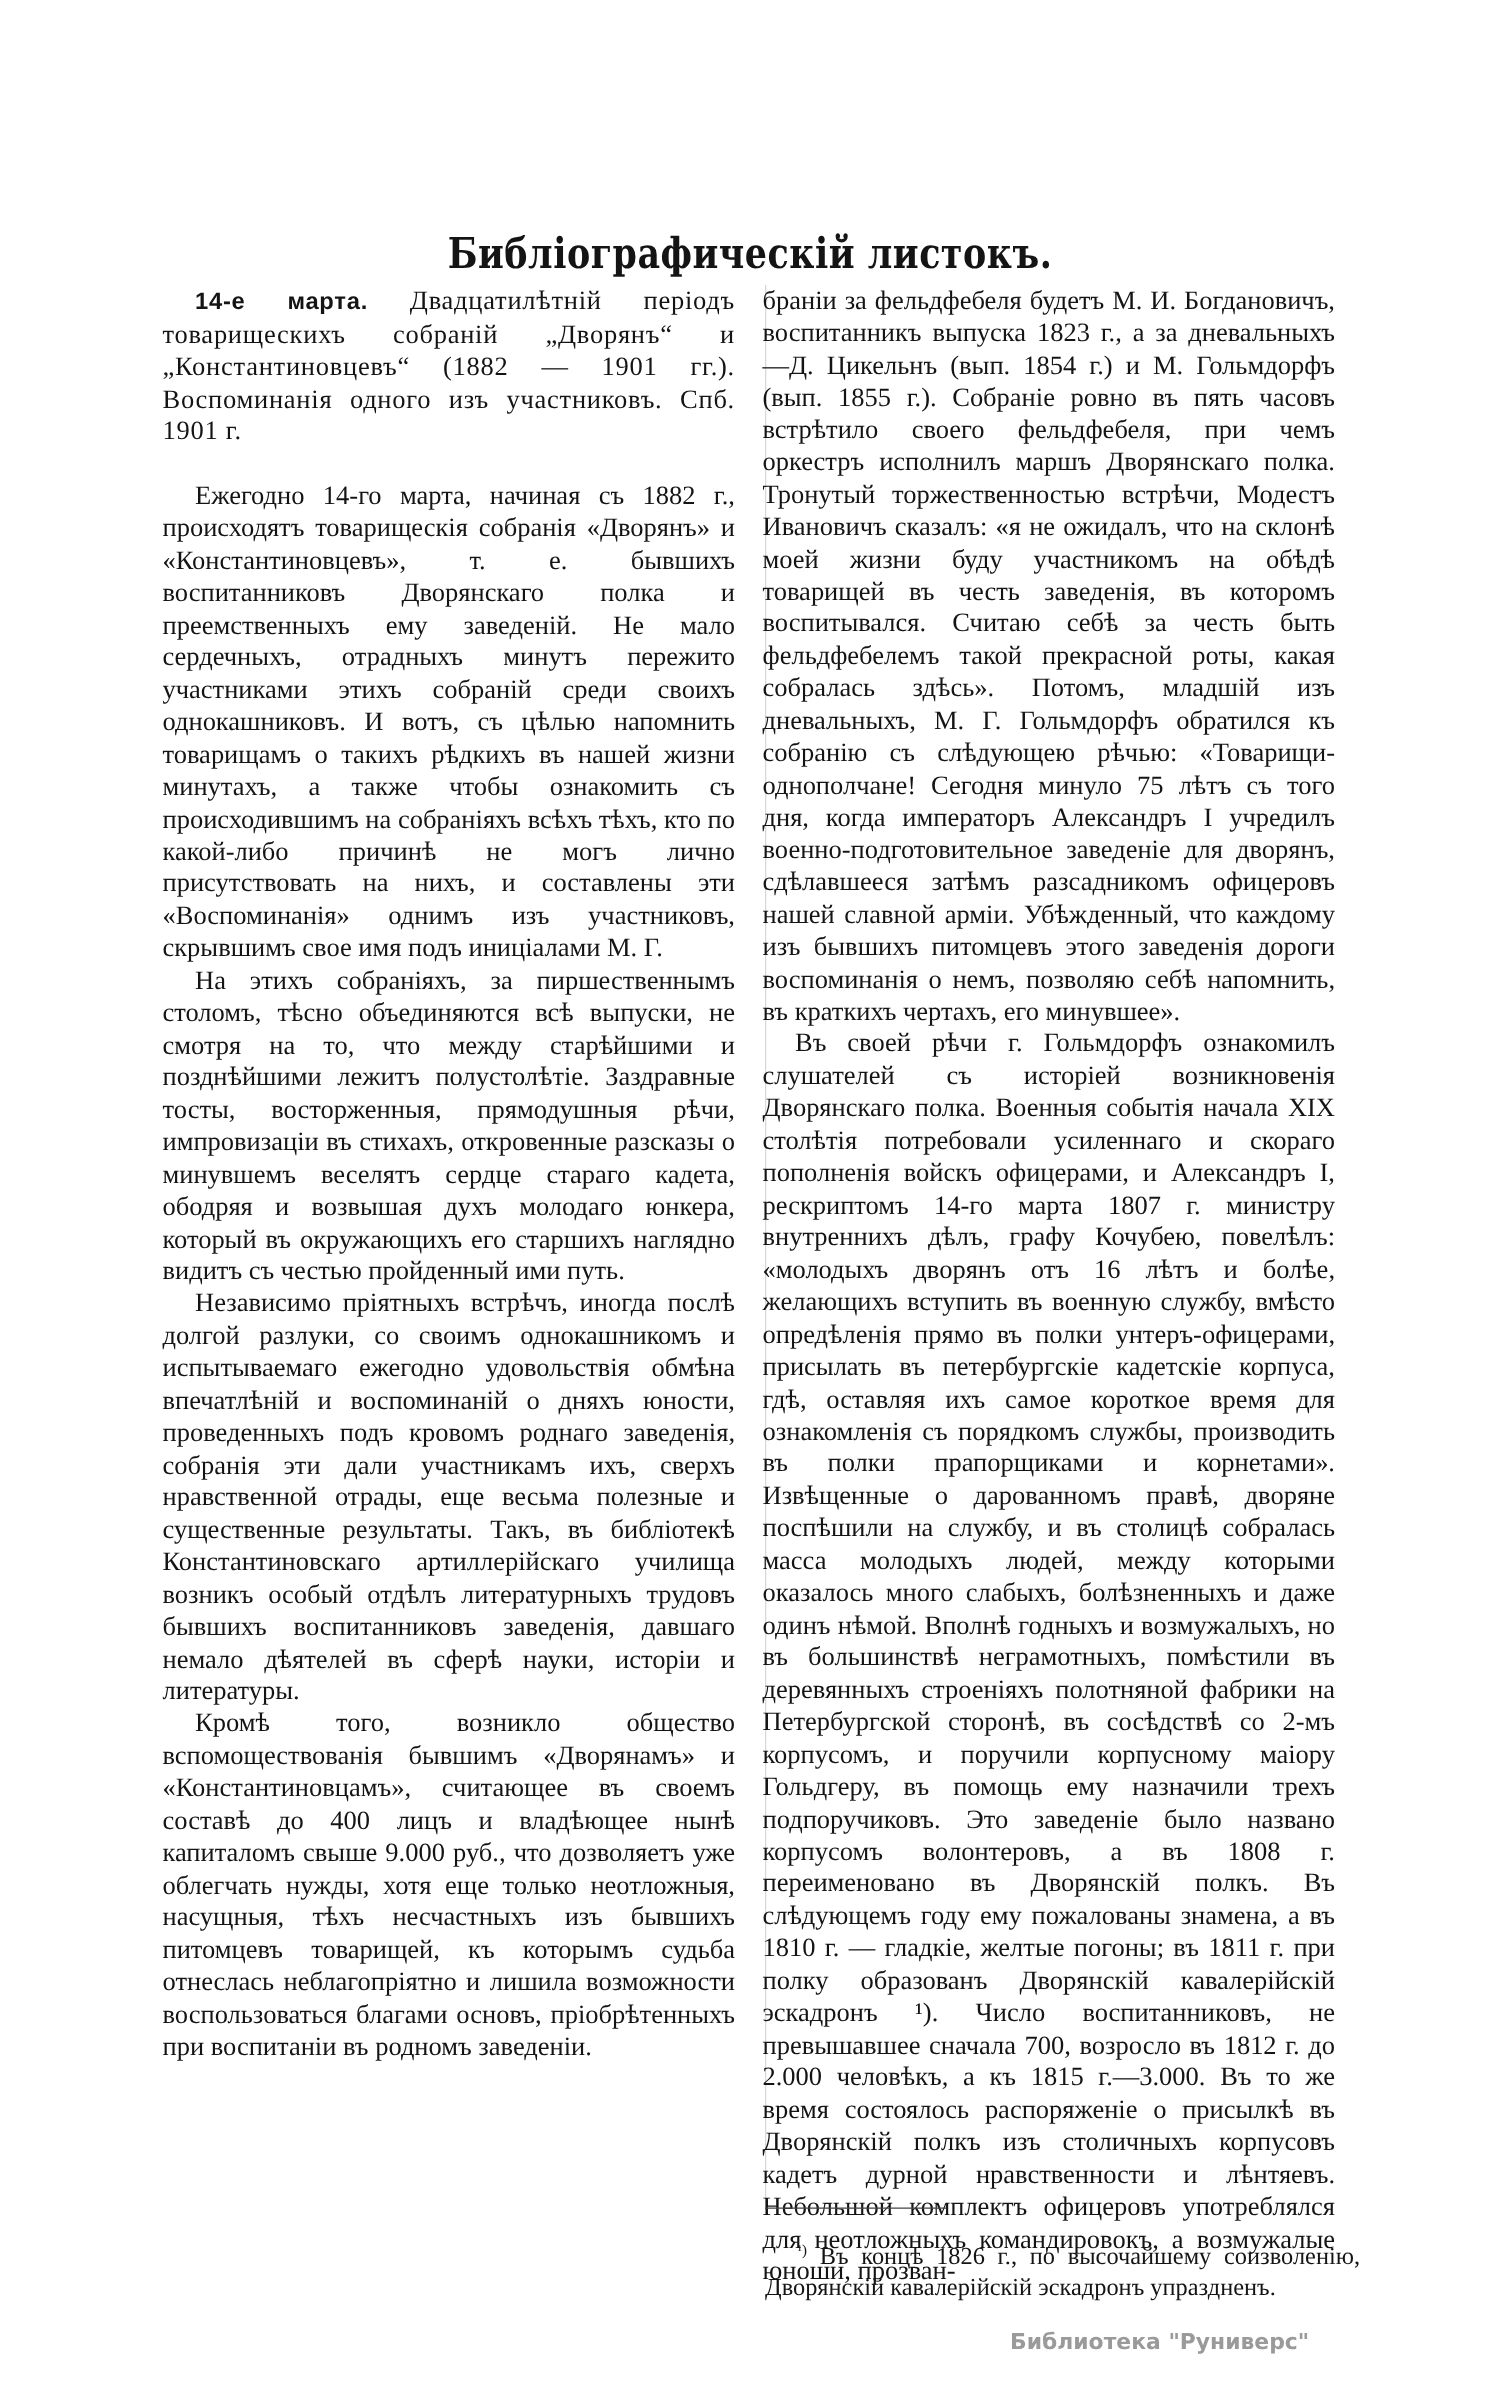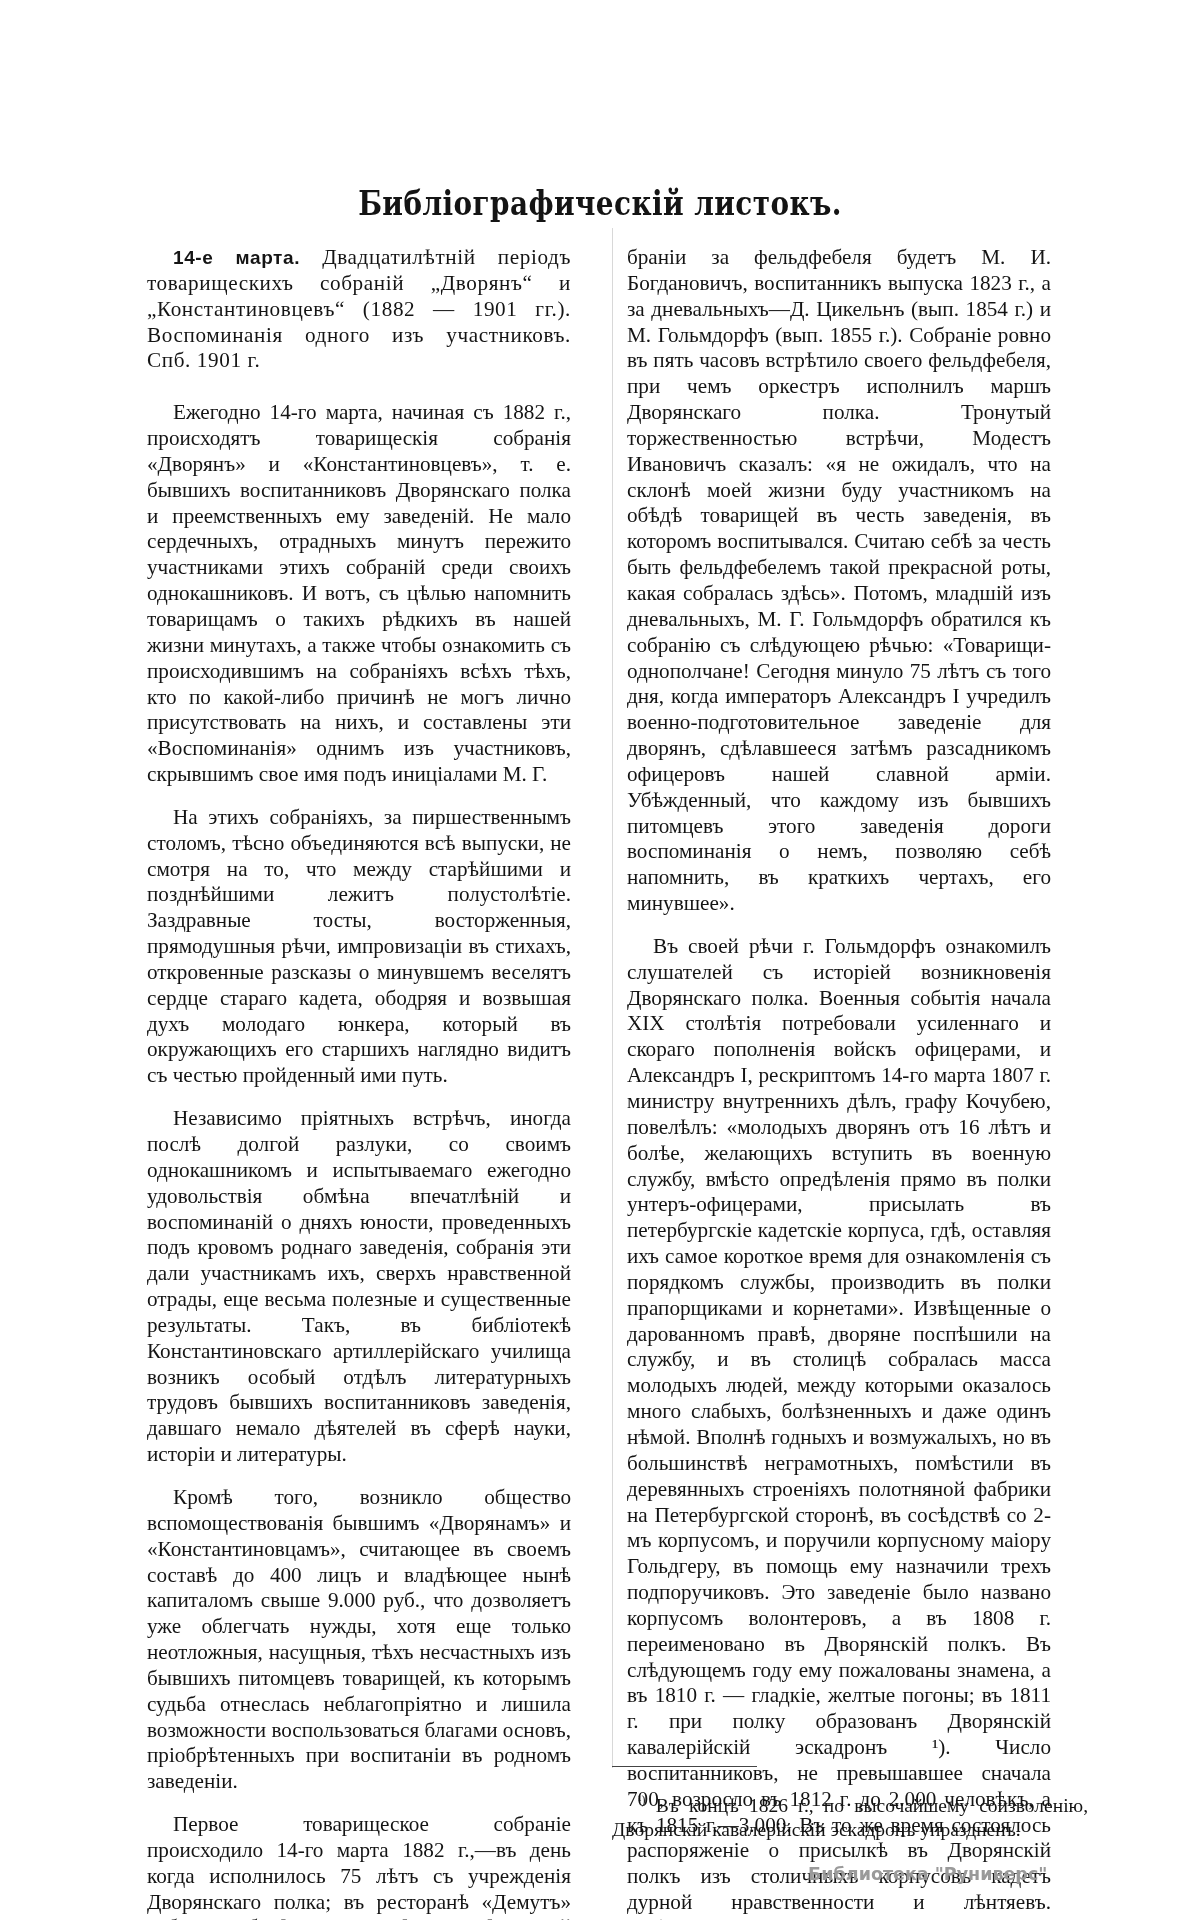--- a/index.html
+++ b/index.html
@@ -13,21 +13,21 @@
     font-family: "DejaVu Serif", serif; font-size: 34px; font-weight: bold;
     letter-spacing: 0.5px; transform: scaleX(0.82); transform-origin: center;
   }
   .col {
     position: absolute; top: 228px; width: 458px;
     font-size: 21.2px; line-height: 25.85px; text-align: justify;
     hyphens: manual;
   }
   .col.left { left: 130px; }
   .col.right { left: 610px; }
-  .col p { margin: 17px; text-indent: 26px; }
+  .col p { margin: 0; text-indent: 26px; }
   .col p.cont { text-indent: 0; }
   .col p.heading { text-indent: 26px; margin-bottom: 26px; letter-spacing: 0.6px; }
   .col p.heading .date { font-family: "Liberation Sans", sans-serif; font-weight: bold; font-size: 19px; }
   .divider {
     position: absolute; left: 612px; top: 228px; width: 1px; height: 1540px;
     background: #d8d8d8;
   }
   .fn-rule {
     position: absolute; left: 612px; top: 1766px; width: 145px; height: 1px; background: #444;
   }
@@ -47,21 +47,20 @@
 <body>
 
 <h1 class="page-title">Библіографическій листокъ.</h1>
 
 <div class="col left">
   <p class="heading"><span class="date">14-е марта.</span> <span>Двадцатилѣтній періодъ товарищескихъ собраній „Дворянъ“ и „Константиновцевъ“ (1882 — 1901 гг.). Воспоминанія одного изъ участниковъ. Спб. 1901 г.</span></p>
   <p>Ежегодно 14-го марта, начиная съ 1882 г., происходятъ товарищескія собранія «Дворянъ» и «Константиновцевъ», т. е. бывшихъ воспитанниковъ Дворянскаго полка и преемственныхъ ему заведеній. Не мало сердечныхъ, отрадныхъ минутъ пережито участниками этихъ собраній среди своихъ однокашниковъ. И вотъ, съ цѣлью напомнить товарищамъ о такихъ рѣдкихъ въ нашей жизни минутахъ, а также чтобы ознакомить съ происходившимъ на собраніяхъ всѣхъ тѣхъ, кто по какой-либо причинѣ не могъ лично присутствовать на нихъ, и составлены эти «Воспоминанія» однимъ изъ участниковъ, скрывшимъ свое имя подъ иниціалами М. Г.</p>
   <p>На этихъ собраніяхъ, за пиршественнымъ столомъ, тѣсно объединяются всѣ выпуски, не смотря на то, что между старѣйшими и позднѣйшими лежитъ полустолѣтіе. Заздравные тосты, восторженныя, прямодушныя рѣчи, импровизаціи въ стихахъ, откровенные разсказы о минувшемъ веселятъ сердце стараго кадета, ободряя и возвышая духъ молодаго юнкера, который въ окружающихъ его старшихъ наглядно видитъ съ честью пройденный ими путь.</p>
   <p>Независимо пріятныхъ встрѣчъ, иногда послѣ долгой разлуки, со своимъ однокашникомъ и испытываемаго ежегодно удовольствія обмѣна впечатлѣній и воспоминаній о дняхъ юности, проведенныхъ подъ кровомъ роднаго заведенія, собранія эти дали участникамъ ихъ, сверхъ нравственной отрады, еще весьма полезные и существенные результаты. Такъ, въ библіотекѣ Константиновскаго артиллерійскаго училища возникъ особый отдѣлъ литературныхъ трудовъ бывшихъ воспитанниковъ заведенія, давшаго немало дѣятелей въ сферѣ науки, исторіи и литературы.</p>
   <p>Кромѣ того, возникло общество вспомоществованія бывшимъ «Дворянамъ» и «Константиновцамъ», считающее въ своемъ составѣ до 400 лицъ и владѣющее нынѣ капиталомъ свыше 9.000 руб., что дозволяетъ уже облегчать нужды, хотя еще только неотложныя, насущныя, тѣхъ несчастныхъ изъ бывшихъ питомцевъ товарищей, къ которымъ судьба отнеслась неблагопріятно и лишила возможности воспользоваться благами основъ, пріобрѣтенныхъ при воспитаніи въ родномъ заведеніи.</p>
-  <p>Первое товарищеское собраніе происходило 14-го марта 1882 г.,—въ день когда исполнилось 75 лѣтъ съ учрежденія Дворянскаго полка; въ ресторанѣ «Демутъ» собралось болѣе 150 человѣкъ. Вывѣшенный при входѣ въ залъ аншлагъ извѣщалъ, что въ предстоящемъ со-</p>
 </div>
 
 <div class="divider"></div>
 
 <div class="col right">
   <p class="cont">браніи за фельдфебеля будетъ М. И. Богдановичъ, воспитанникъ выпуска 1823 г., а за дневальныхъ—Д. Цикельнъ (вып. 1854 г.) и М. Гольмдорфъ (вып. 1855 г.). Собраніе ровно въ пять часовъ встрѣтило своего фельдфебеля, при чемъ оркестръ исполнилъ маршъ Дворянскаго полка. Тронутый торжественностью встрѣчи, Модестъ Ивановичъ сказалъ: «я не ожидалъ, что на склонѣ моей жизни буду участникомъ на обѣдѣ товарищей въ честь заведенія, въ которомъ воспитывался. Считаю себѣ за честь быть фельдфебелемъ такой прекрасной роты, какая собралась здѣсь». Потомъ, младшій изъ дневальныхъ, М. Г. Гольмдорфъ обратился къ собранію съ слѣдующею рѣчью: «Товарищи-однополчане! Сегодня минуло 75 лѣтъ съ того дня, когда императоръ Александръ I учредилъ военно-подготовительное заведеніе для дворянъ, сдѣлавшееся затѣмъ разсадникомъ офицеровъ нашей славной арміи. Убѣжденный, что каждому изъ бывшихъ питомцевъ этого заведенія дороги воспоминанія о немъ, позволяю себѣ напомнить, въ краткихъ чертахъ, его минувшее».</p>
   <p>Въ своей рѣчи г. Гольмдорфъ ознакомилъ слушателей съ исторіей возникновенія Дворянскаго полка. Военныя событія начала XIX столѣтія потребовали усиленнаго и скораго пополненія войскъ офицерами, и Александръ I, рескриптомъ 14-го марта 1807 г. министру внутреннихъ дѣлъ, графу Кочубею, повелѣлъ: «молодыхъ дворянъ отъ 16 лѣтъ и болѣе, желающихъ вступить въ военную службу, вмѣсто опредѣленія прямо въ полки унтеръ-офицерами, присылать въ петербургскіе кадетскіе корпуса, гдѣ, оставляя ихъ самое короткое время для ознакомленія съ порядкомъ службы, производить въ полки прапорщиками и корнетами». Извѣщенные о дарованномъ правѣ, дворяне поспѣшили на службу, и въ столицѣ собралась масса молодыхъ людей, между которыми оказалось много слабыхъ, болѣзненныхъ и даже одинъ нѣмой. Вполнѣ годныхъ и возмужалыхъ, но въ большинствѣ неграмотныхъ, помѣстили въ деревянныхъ строеніяхъ полотняной фабрики на Петербургской сторонѣ, въ сосѣдствѣ со 2-мъ корпусомъ, и поручили корпусному маіору Гольдгеру, въ помощь ему назначили трехъ подпоручиковъ. Это заведеніе было названо корпусомъ волонтеровъ, а въ 1808 г. переименовано въ Дворянскій полкъ. Въ слѣдующемъ году ему пожалованы знамена, а въ 1810 г. — гладкіе, желтые погоны; въ 1811 г. при полку образованъ Дворянскій кавалерійскій эскадронъ ¹). Число воспитанниковъ, не превышавшее сначала 700, возросло въ 1812 г. до 2.000 человѣкъ, а къ 1815 г.—3.000. Въ то же время состоялось распоряженіе о присылкѣ въ Дворянскій полкъ изъ столичныхъ корпусовъ кадетъ дурной нравственности и лѣнтяевъ. Небольшой комплектъ офицеровъ употреблялся для неотложныхъ командировокъ, а возмужалые юноши, прозван-</p>
 </div>
 
 <div class="fn-rule"></div>

